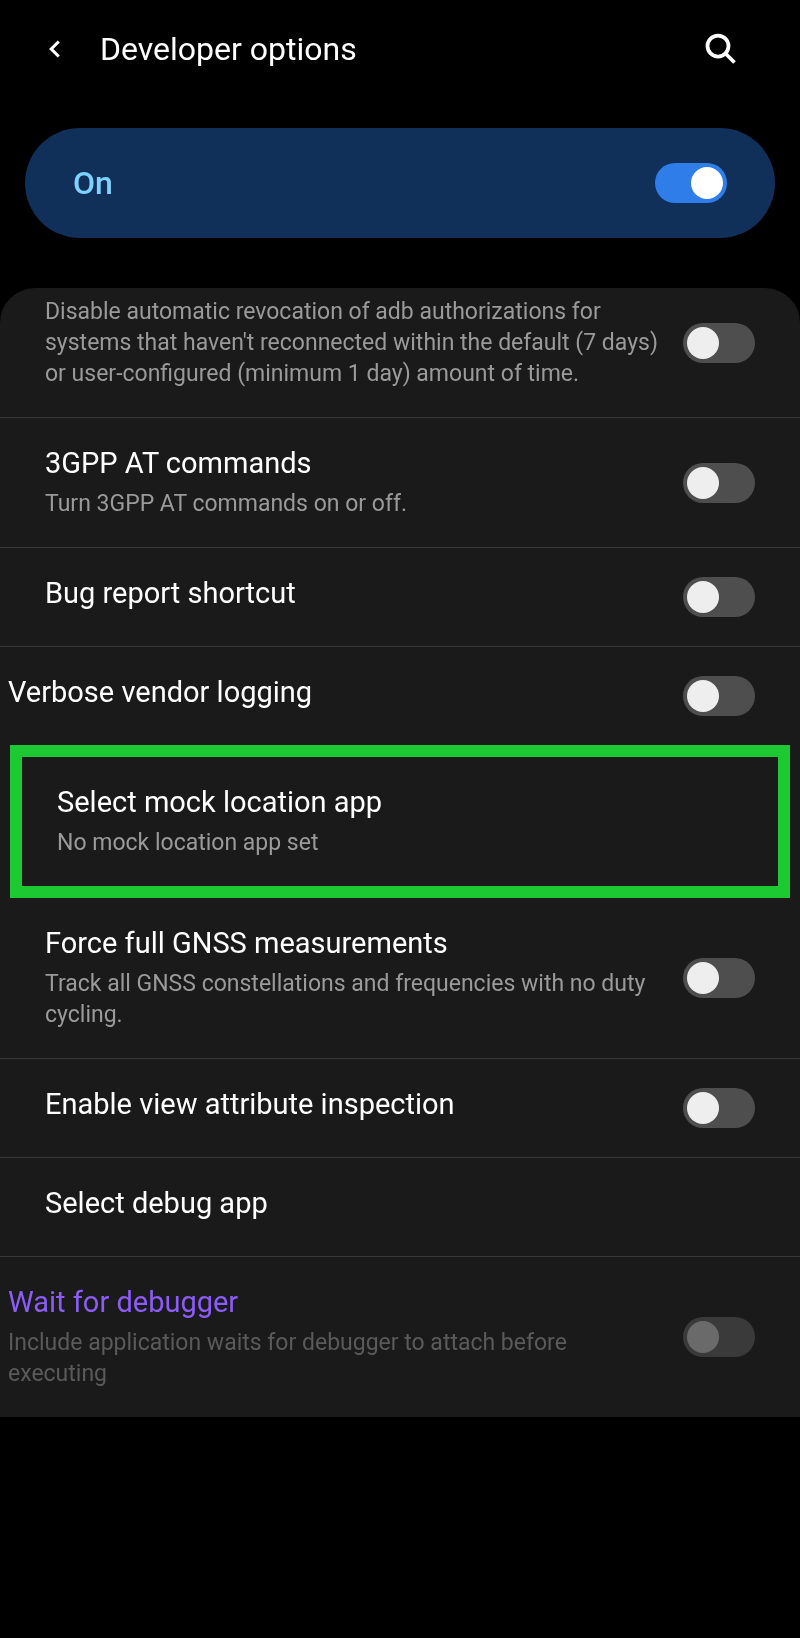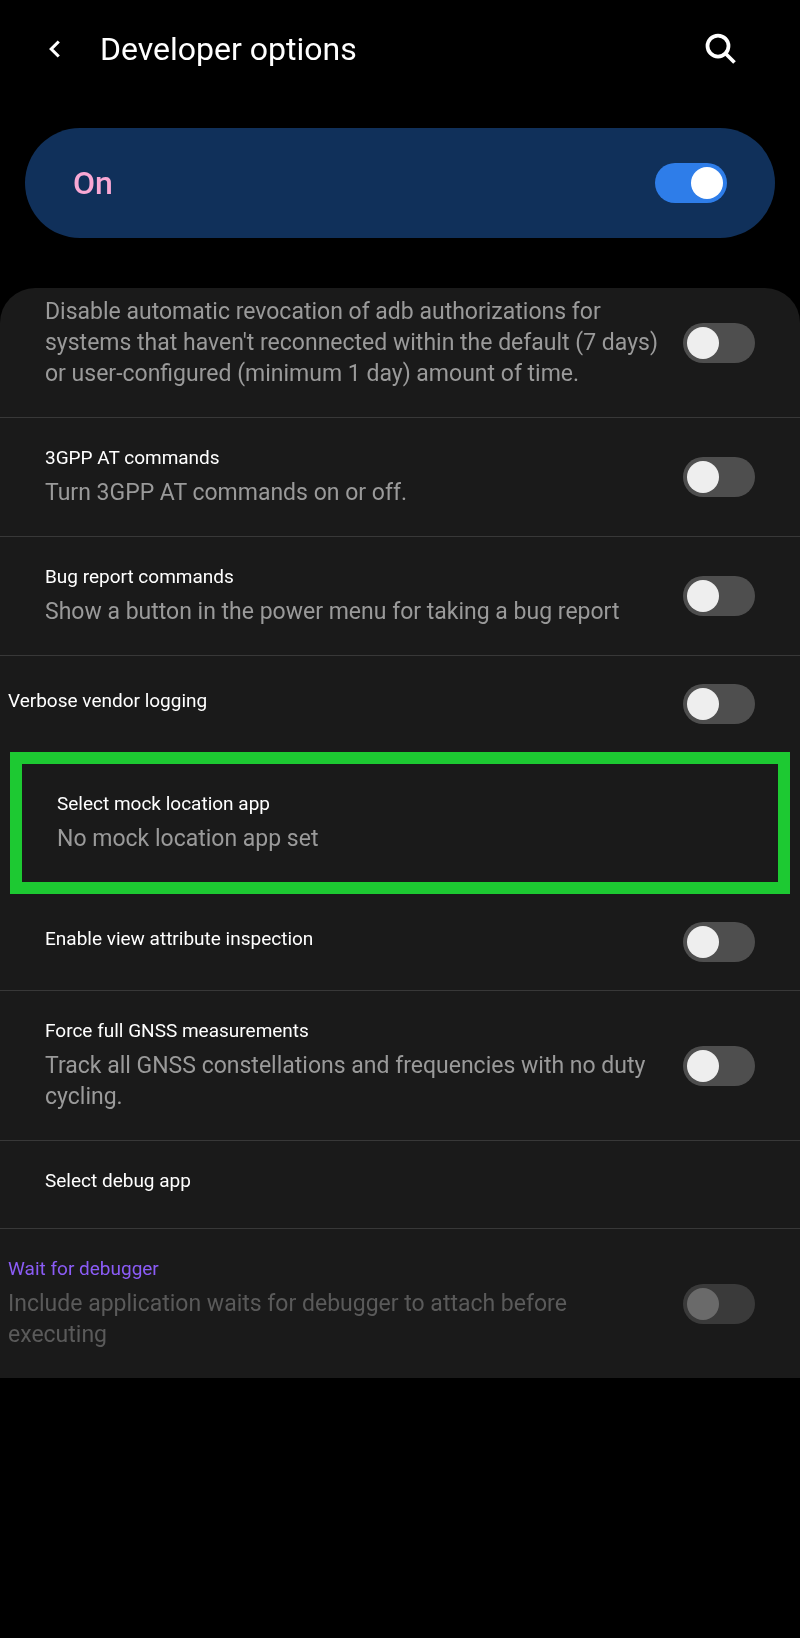--- a/index.html
+++ b/index.html
@@ -39,21 +39,21 @@
     .main-toggle {
       margin: 30px 25px 50px 25px;
       background: #10305a;
       border-radius: 60px;
       padding: 35px 48px;
       display: flex;
       align-items: center;
       justify-content: space-between;
     }
     .main-toggle-label {
-      color: #f9a8d4;
+      color: #7dd3fc;
       font-size: 32px;
       font-weight: 500;
     }
     .content {
       background: #1a1a1a;
       border-radius: 35px 35px 0 0;
       padding-top: 0;
     }
     .setting-row {
       padding: 28px 45px;
@@ -68,21 +68,21 @@
       padding-top: 8px;
     }
     .setting-row.no-border {
       border-bottom: none;
       padding-left: 8px;
     }
     .setting-text {
       flex: 1;
     }
     .setting-title {
-      font-size: 19px;
+      font-size: 29px;
       font-weight: 400;
       color: #ffffff;
       margin-bottom: 8px;
     }
     .setting-subtitle {
       font-size: 23px;
       color: #9a9a9a;
       line-height: 1.35;
     }
     .setting-title.disabled {
@@ -173,22 +173,21 @@
       <div class="setting-title">3GPP AT commands</div>
       <div class="setting-subtitle">Turn 3GPP AT commands on or off.</div>
     </div>
     <div class="toggle">
       <div class="toggle-thumb"></div>
     </div>
   </div>
 
   <div class="setting-row">
     <div class="setting-text">
-      <div class="setting-title">Bug report commands</div>
-      <div class="setting-subtitle">Show a button in the power menu for taking a bug report</div>
+      <div class="setting-title">Bug report shortcut</div>
     </div>
     <div class="toggle">
       <div class="toggle-thumb"></div>
     </div>
   </div>
 
   <div class="setting-row no-border">
     <div class="setting-text">
       <div class="setting-title">Verbose vendor logging</div>
     </div>
@@ -201,39 +200,39 @@
     <div class="setting-row">
       <div class="setting-text">
         <div class="setting-title">Select mock location app</div>
         <div class="setting-subtitle">No mock location app set</div>
       </div>
     </div>
   </div>
 
   <div class="setting-row">
     <div class="setting-text">
-      <div class="setting-title">Enable view attribute inspection</div>
-    </div>
-    <div class="toggle">
-      <div class="toggle-thumb"></div>
-    </div>
-  </div>
-
-  <div class="setting-row">
-    <div class="setting-text">
       <div class="setting-title">Force full GNSS measurements</div>
       <div class="setting-subtitle">Track all GNSS constellations and frequencies with no duty cycling.</div>
     </div>
     <div class="toggle">
       <div class="toggle-thumb"></div>
     </div>
   </div>
 
   <div class="setting-row">
     <div class="setting-text">
+      <div class="setting-title">Enable view attribute inspection</div>
+    </div>
+    <div class="toggle">
+      <div class="toggle-thumb"></div>
+    </div>
+  </div>
+
+  <div class="setting-row">
+    <div class="setting-text">
       <div class="setting-title">Select debug app</div>
     </div>
   </div>
 
   <div class="setting-row no-border">
     <div class="setting-text">
       <div class="setting-title disabled">Wait for debugger</div>
       <div class="setting-subtitle disabled">Include application waits for debugger to attach before executing</div>
     </div>
     <div class="toggle disabled">

